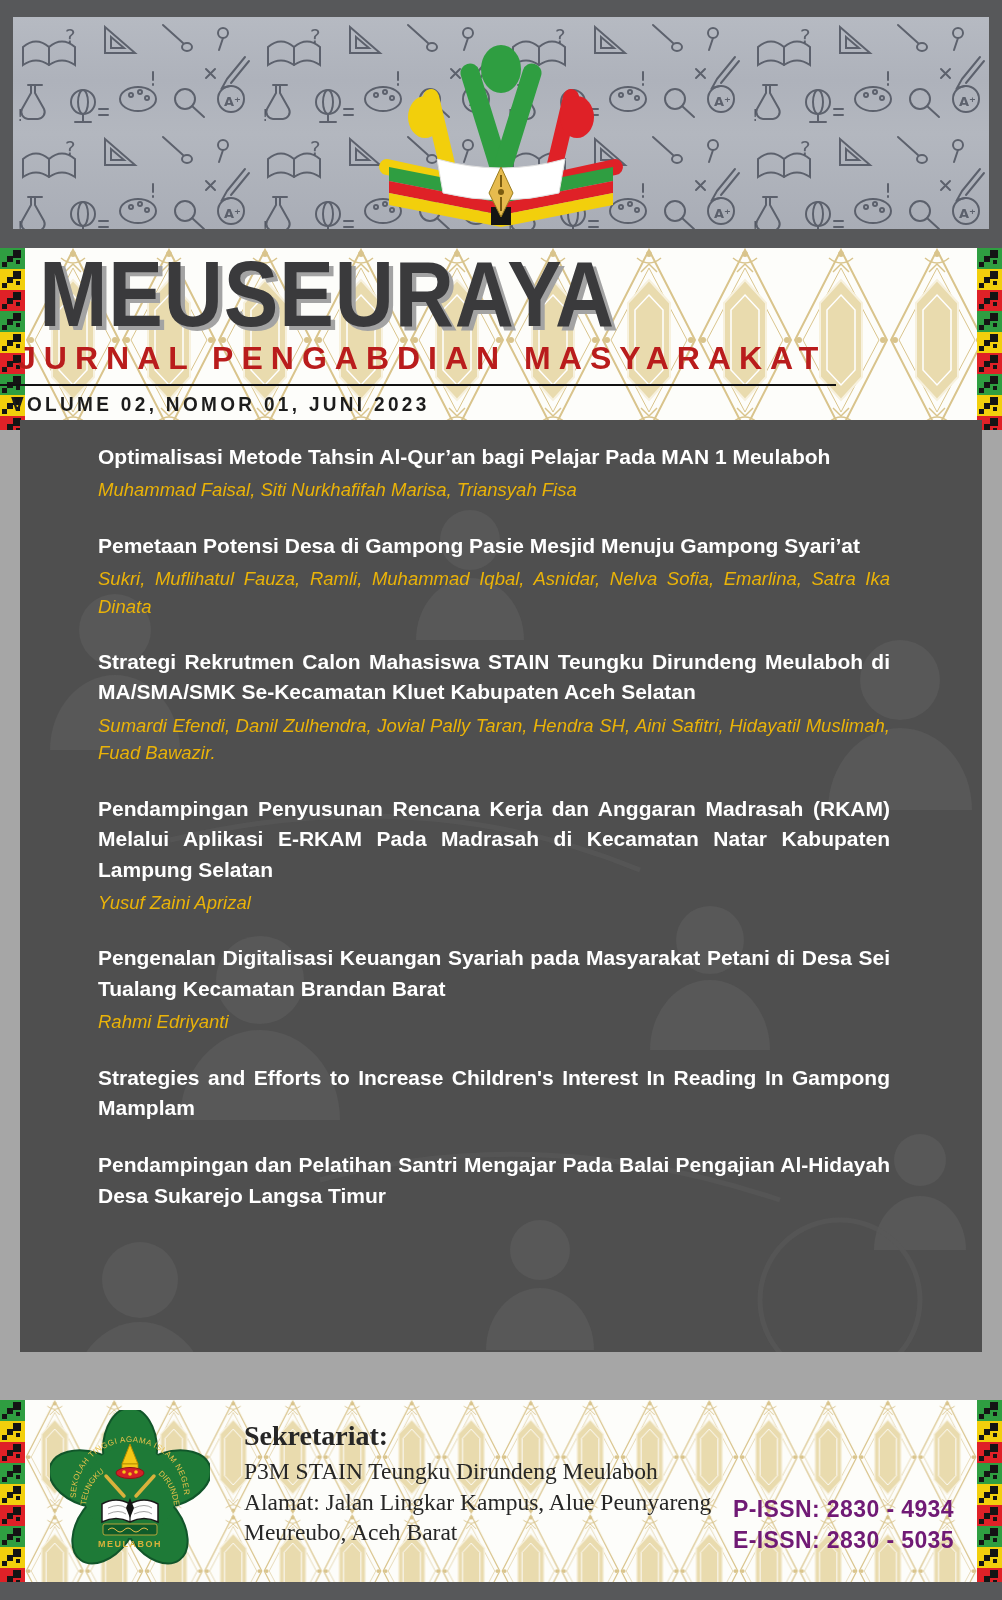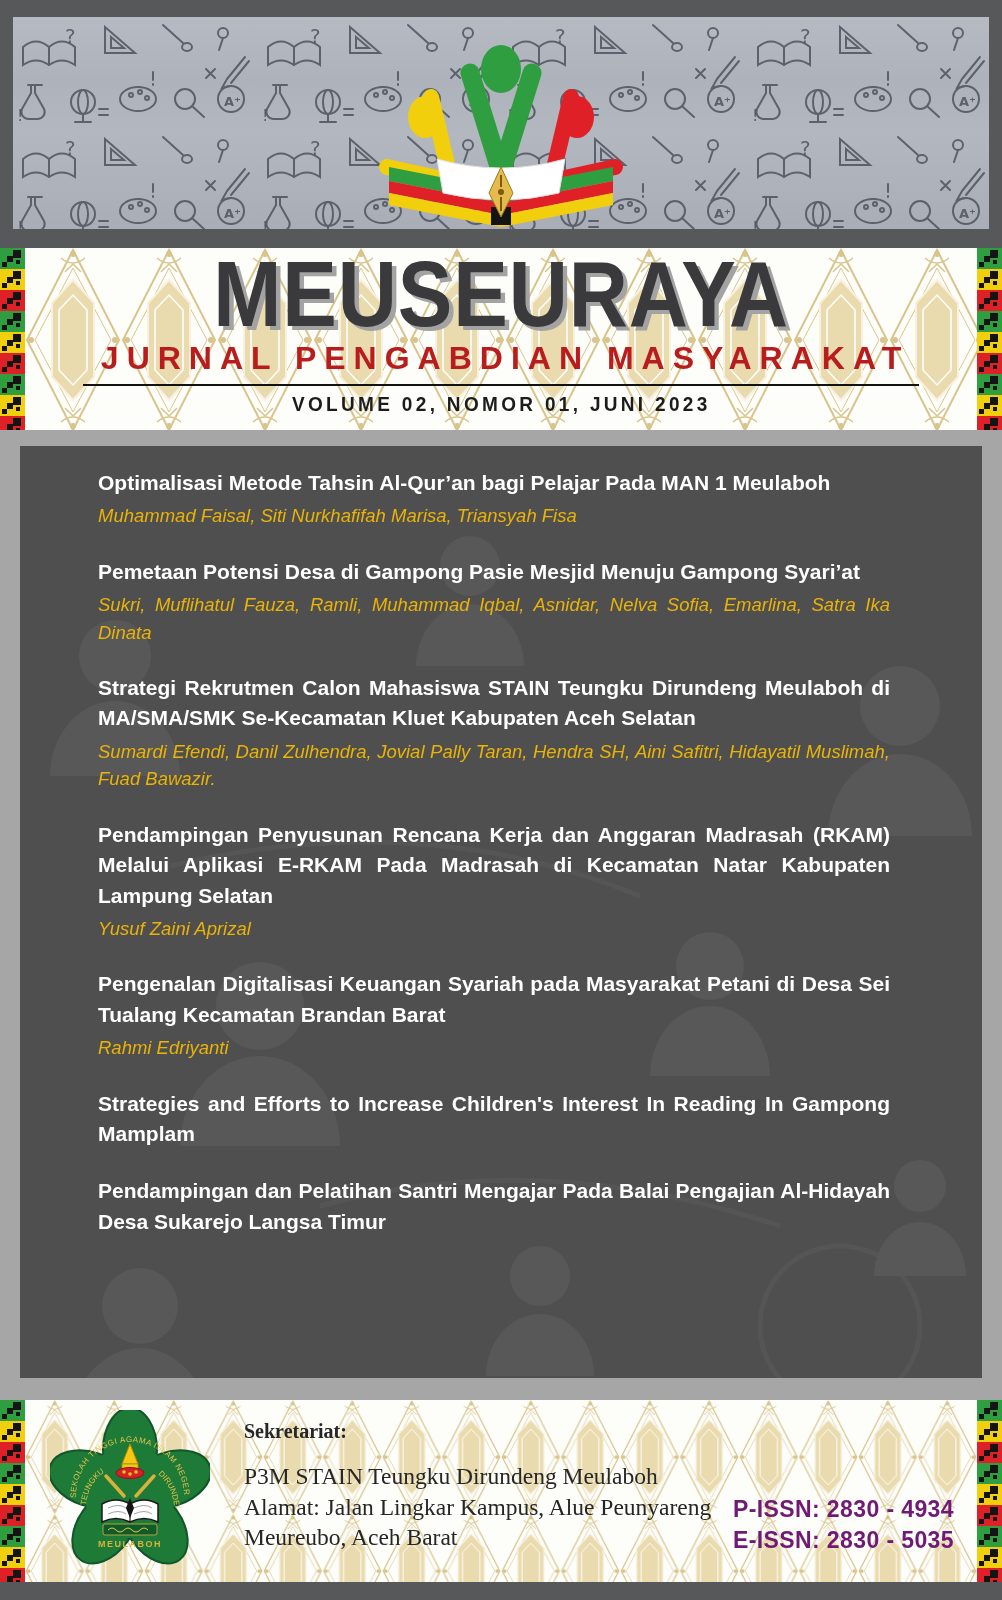--- a/index.html
+++ b/index.html
@@ -14,43 +14,43 @@
   .banner svg.doodles{position:absolute;inset:0;}
   .banner-logo{position:absolute;left:50%;bottom:-4px;transform:translateX(-50%);}
 
   
   .band{position:absolute;left:0;width:1002px;background:#fdfdfa;}
   .band .ornament{position:absolute;top:0;left:25px;}
   .strip{position:absolute;top:0;width:25px;height:100%;}
   .strip.left{left:0;} .strip.right{right:0;}
 
   .masthead{top:248px;height:182px;}
-  .mast-text{position:absolute;inset:0;z-index:3;display:flex;flex-direction:column;align-items:center;}
+  .mast-text{position:absolute;inset:0;z-index:3;display:flex;flex-direction:column;align-items:flex-start;}
   .mast-title{font-size:93px;line-height:.96;font-weight:700;color:#3a3a3c;letter-spacing:1px;
               transform:scaleX(.88);text-shadow:5px 4px 0 #a3a3a3;margin-top:2px;white-space:nowrap;}
   .mast-sub{margin-top:1px;font-size:32px;font-weight:700;color:#b91c1c;letter-spacing:8px;
             text-indent:8px;border-bottom:2.5px solid #111;padding:0 10px 7px;white-space:nowrap;}
   .mast-ed{margin-top:7px;font-size:20px;font-weight:700;color:#1c1c1c;letter-spacing:3.5px;
            transform:scaleX(.95);white-space:nowrap;}
 
   
-  .content{position:absolute;top:446px;left:20px;width:962px;height:932px;background:#4f4f4f;overflow:hidden;}
+  .content{position:absolute;top:420px;left:20px;width:962px;height:932px;background:#4f4f4f;overflow:hidden;}
   .content svg.watermark{position:absolute;inset:0;}
   .entries{position:absolute;top:0;left:0;right:0;z-index:2;padding:22px 92px 0 78px;
            display:flex;flex-direction:column;gap:27px;}
   .a-title{color:#fff;font-size:21px;font-weight:700;line-height:1.45;text-align:justify;text-align-last:left;}
   .a-authors{color:#eab308;font-size:18.5px;font-style:italic;line-height:1.48;margin-top:4px;
              text-align:justify;text-align-last:left;}
 
   
   .footer-band{top:1400px;height:182px;}
   .footer-content{position:absolute;inset:0;z-index:3;}
   .stain-logo{position:absolute;left:50px;top:10px;}
   .sek-block{position:absolute;left:244px;top:20px;color:#262626;font-family:"Liberation Serif",serif;}
-  .sek-label{font-size:20px;font-weight:700;margin-bottom:18px;}
+  .sek-label{font-size:28px;font-weight:700;margin-bottom:4px;}
   .sek-line{font-size:23.5px;line-height:1.3;}
   .issn-block{position:absolute;right:48px;top:94px;font-weight:700;font-size:23px;color:#701a75;
               line-height:1.35;letter-spacing:.4px;white-space:nowrap;}
 
   .bottom-bar{position:absolute;top:1582px;left:0;width:1002px;height:18px;background:#57585a;}
 </style>
 </head>
 <body>
 
 <svg width="0" height="0" style="position:absolute" aria-hidden="true">

